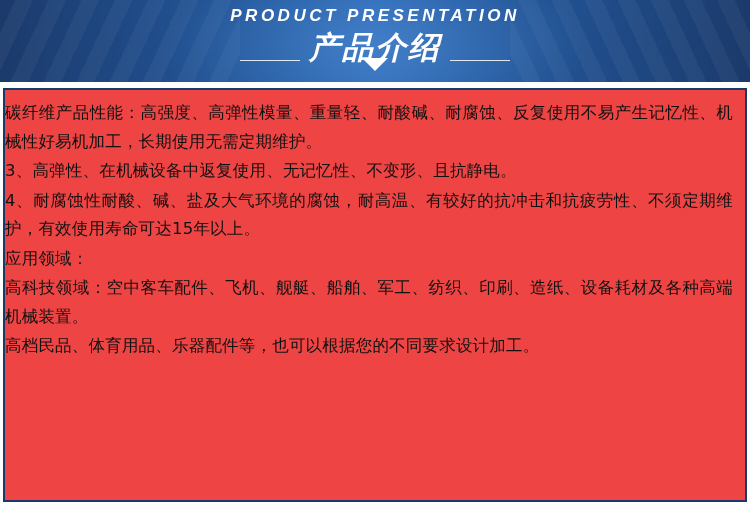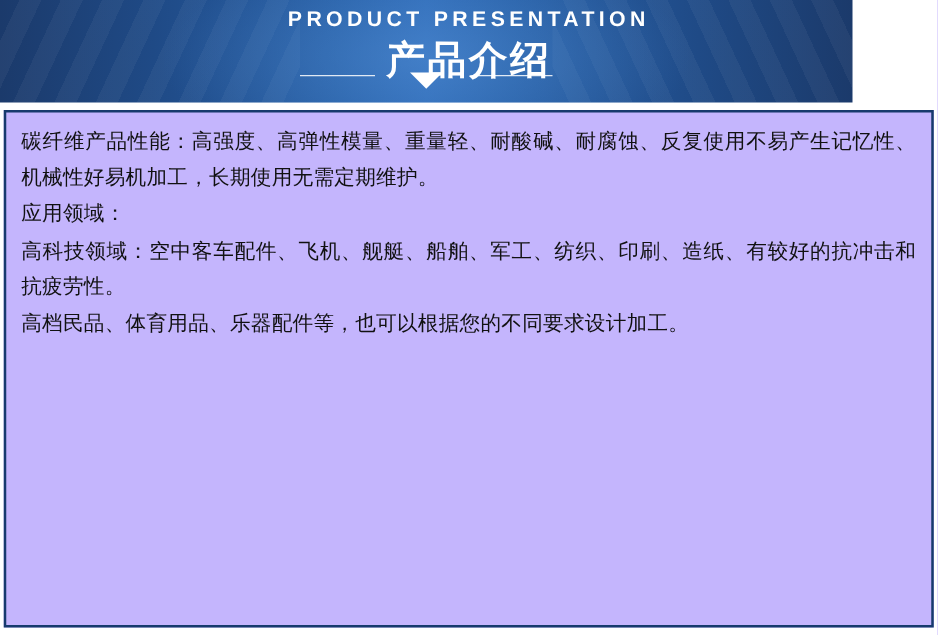--- a/index.html
+++ b/index.html
@@ -16,31 +16,32 @@
   .page {
     position: relative;
     width: 750px;
     height: 508px;
     box-sizing: border-box;
   }
 
   
   .banner {
     position: relative;
-    width: 682px;
+    width: 750px;
     height: 82px;
     background: linear-gradient(90deg,
         #1b3a6b 0%,
         #1f4a86 18%,
         #2861a8 40%,
         #2f6cb8 50%,
         #2861a8 60%,
         #1f4a86 82%,
         #1b3a6b 100%);
     overflow: hidden;
+    font-style: italic;
   }
   
   .banner .stripes-left,
   .banner .stripes-right {
     position: absolute;
     top: 0;
     height: 82px;
     width: 240px;
     background: repeating-linear-gradient(
         115deg,
@@ -112,22 +113,22 @@
 
   
   .content {
     position: absolute;
     left: 3px;
     top: 88px;
     width: 744px;
     height: 414px;
     box-sizing: border-box;
     border: 2px solid #173a6d;
-    background: #c4b5fd;
-    padding: 9px 12px 6px 12px;
+    background: #ef4444;
+    padding: 9px 12px 6px 0;
   }
   .para {
     color: #111111;
     font-family: "DejaVu Sans", "Liberation Sans", sans-serif;
     font-size: 16.5px;
     line-height: 28.5px;
     margin: 0 0 1px 0;
     text-align: justify;
     letter-spacing: 0.2px;
   }
@@ -143,18 +144,20 @@
     <div class="glow"></div>
     <div class="banner-en">PRODUCT   PRESENTATION</div>
     <div class="banner-cn">产品介绍</div>
     <div class="banner-rule left"></div>
     <div class="banner-rule right"></div>
     <div class="banner-arrow"></div>
   </div>
 
   <div class="content">
     <p class="para">碳纤维产品性能：高强度、高弹性模量、重量轻、耐酸碱、耐腐蚀、反复使用不易产生记忆性、机械性好易机加工，长期使用无需定期维护。</p>
+    <p class="para">3、高弹性、在机械设备中返复使用、无记忆性、不变形、且抗静电。</p>
+    <p class="para">4、耐腐蚀性耐酸、碱、盐及大气环境的腐蚀，耐高温、有较好的抗冲击和抗疲劳性、不须定期维护，有效使用寿命可达15年以上。</p>
     <p class="para">应用领域：</p>
-    <p class="para">高科技领域：空中客车配件、飞机、舰艇、船舶、军工、纺织、印刷、造纸、有较好的抗冲击和抗疲劳性。</p>
+    <p class="para">高科技领域：空中客车配件、飞机、舰艇、船舶、军工、纺织、印刷、造纸、设备耗材及各种高端机械装置。</p>
     <p class="para">高档民品、体育用品、乐器配件等，也可以根据您的不同要求设计加工。</p>
   </div>
 
 </div>
 
 </body></html>

